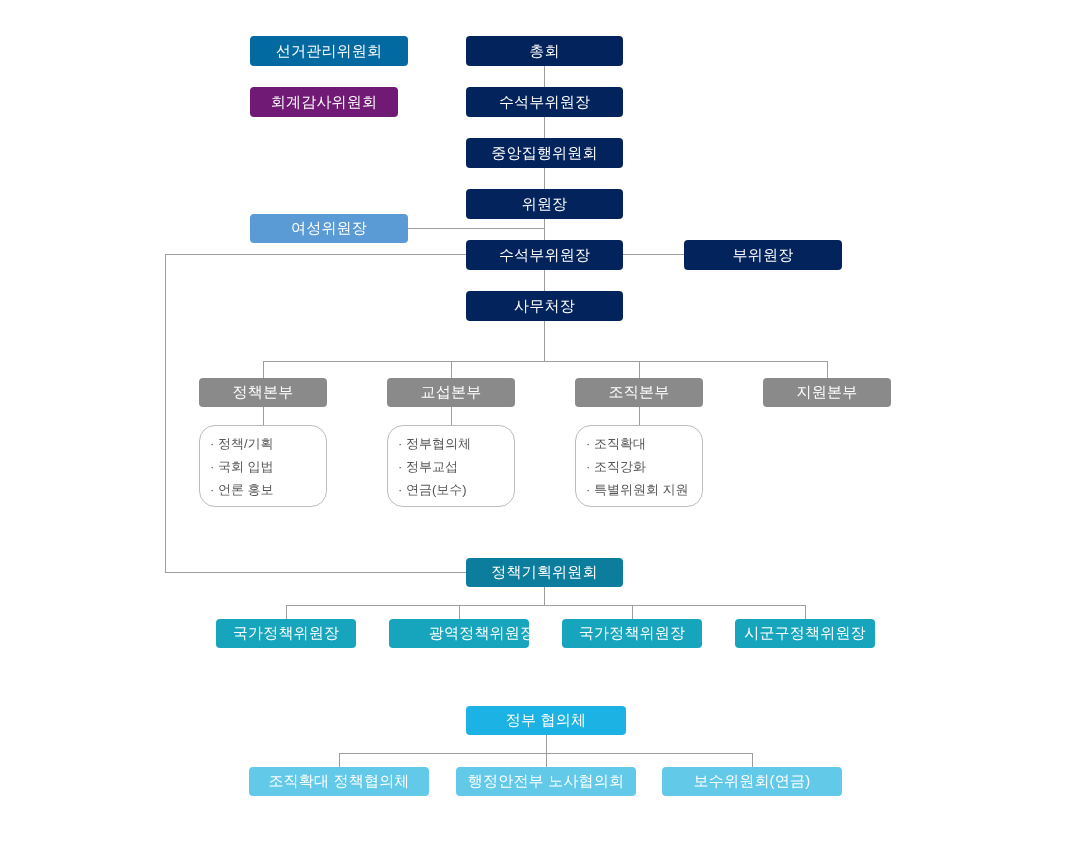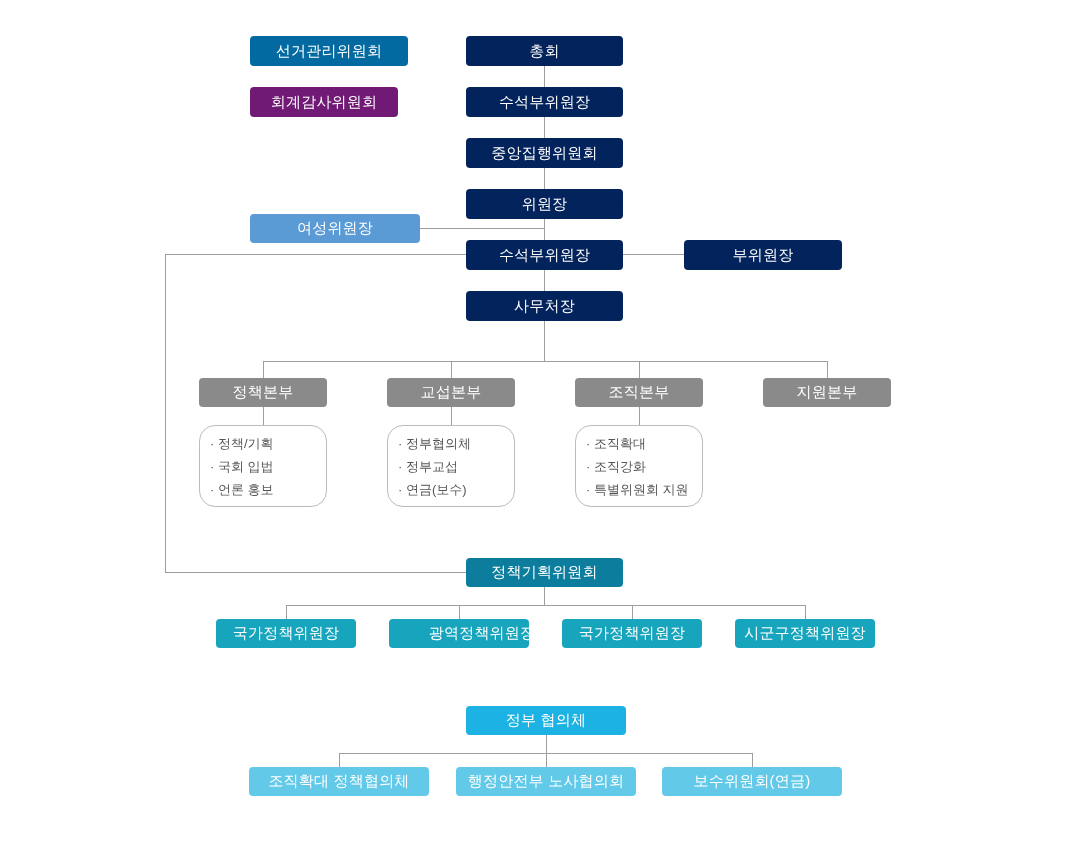--- a/index.html
+++ b/index.html
@@ -86,21 +86,21 @@
   <div class="line v-line" style="left: 339px; top: 753px; height: 14px; background: rgb(158, 158, 158);"></div>
   <div class="line v-line" style="left: 546px; top: 753px; height: 14px; background: rgb(158, 158, 158);"></div>
   <div class="line v-line" style="left: 752px; top: 753px; height: 14px; background: rgb(158, 158, 158);"></div>
 
   <div class="node" style="left: 250px; top: 36px; width: 158px; height: 30px; background: #0369a1;">
     <span>선거관리위원회</span>
   </div>
   <div class="node" style="left: 250px; top: 87px; width: 148px; height: 30px; background: #701a75;">
     <span>회계감사위원회</span>
   </div>
-  <div class="node" style="left: 250px; top: 214px; width: 170px; height: 29px; background: rgb(91, 155, 213);">
+  <div class="node" style="left: 250px; top: 214px; width: 158px; height: 29px; background: rgb(91, 155, 213);">
     <span>여성위원장</span>
   </div>
 
   <div class="node" style="left: 466px; top: 36px; width: 157px; height: 30px; background: rgb(3, 35, 92);">
     <span>총회</span>
   </div>
   <div class="node" style="left: 466px; top: 87px; width: 157px; height: 30px; background: rgb(3, 35, 92);">
     <span>수석부위원장</span>
   </div>
   <div class="node" style="left: 466px; top: 138px; width: 157px; height: 30px; background: rgb(3, 35, 92);">

